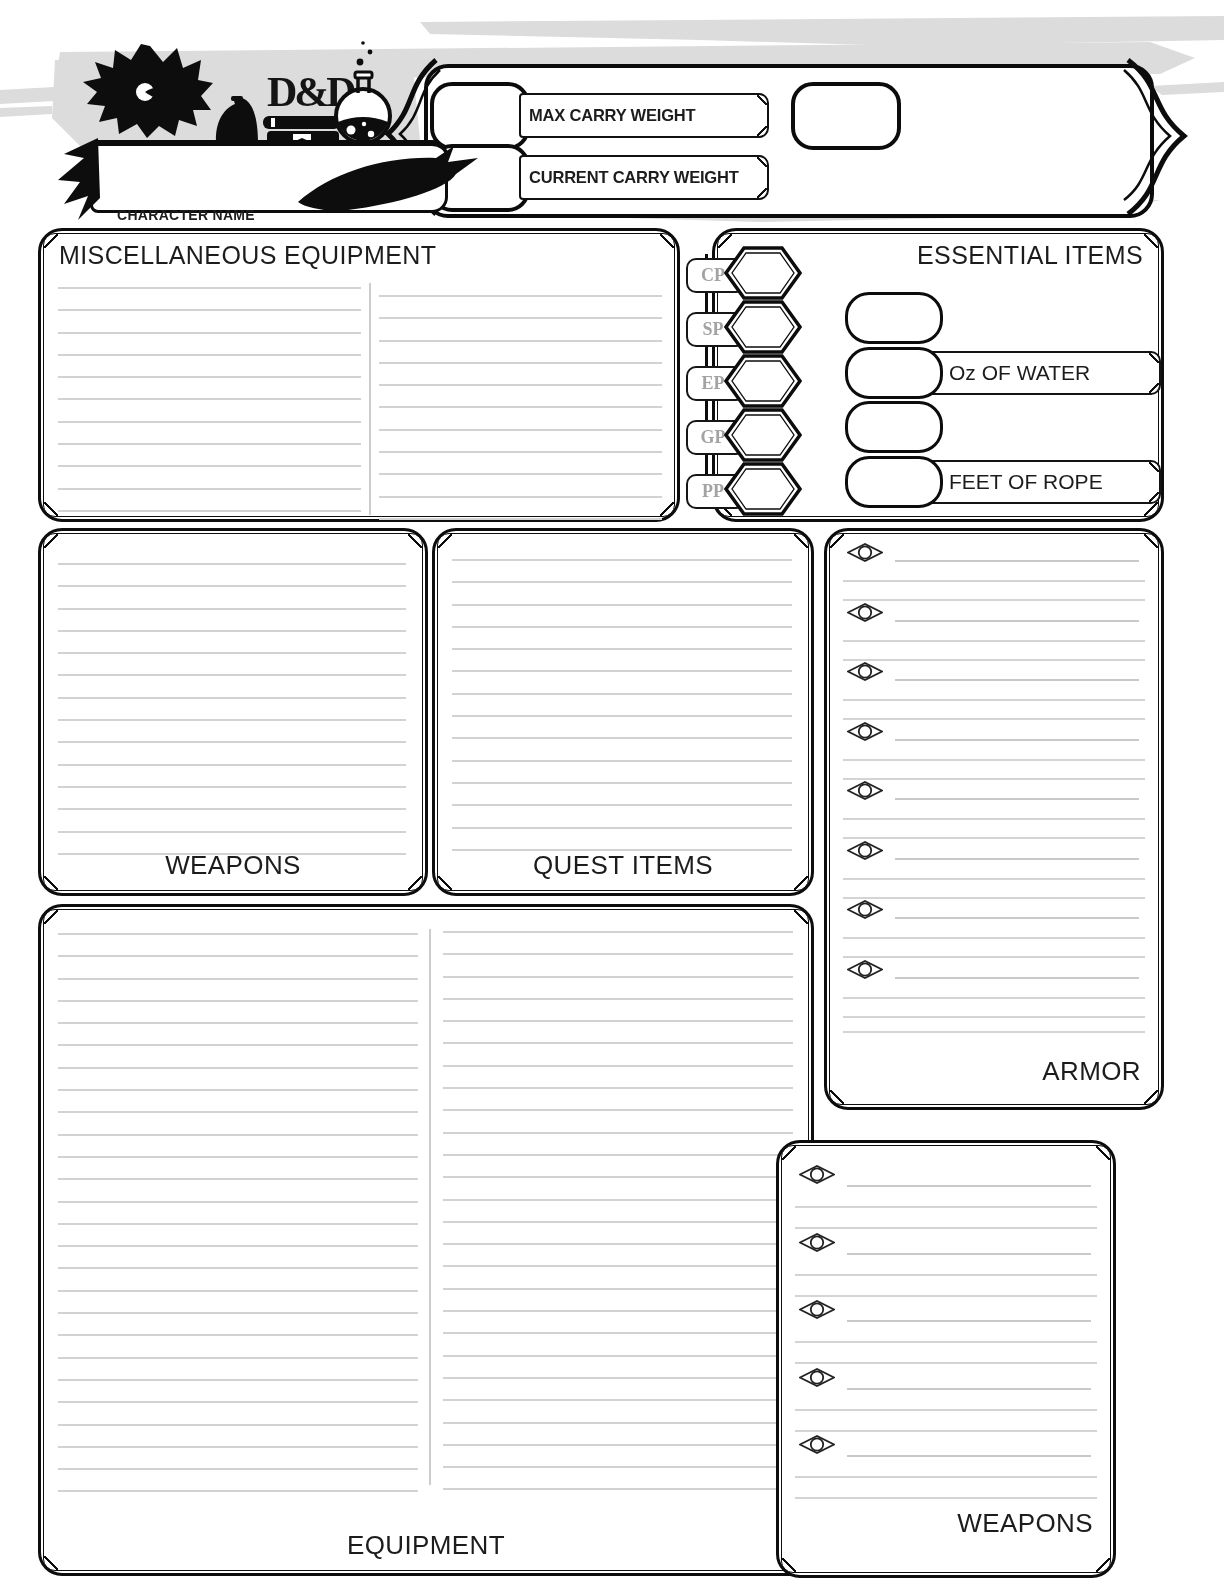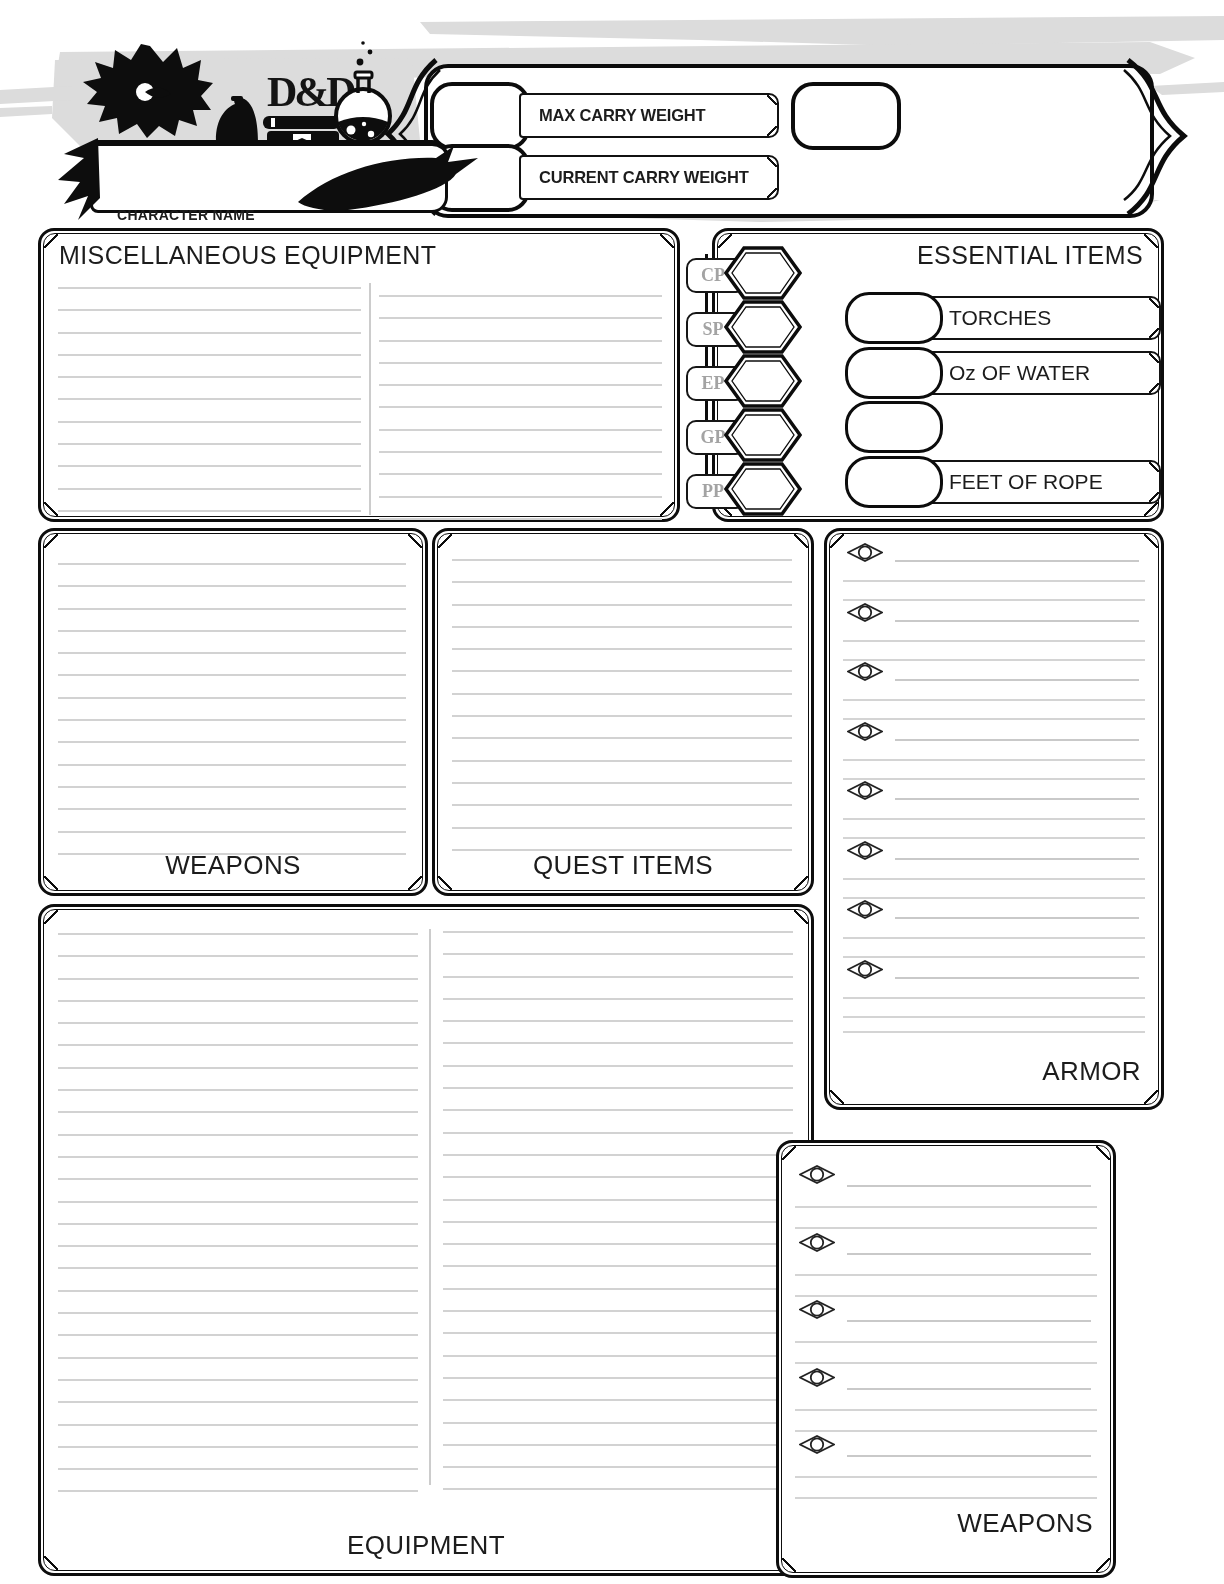--- a/index.html
+++ b/index.html
@@ -6,33 +6,33 @@
   .sheet{position:relative;width:1224px;height:1584px;margin:0 auto;background:#fff;overflow:hidden;
          font-family:"Liberation Sans",sans-serif;color:#1c1c1c;}
   svg{display:block;}
   .abs{position:absolute;}
 
   
   .scroll-body{position:absolute;left:424px;top:64px;width:722px;height:146px;background:#fff;
     border:4.5px solid #0b0b0b;border-radius:24px;z-index:2;}
   .field-input{position:absolute;background:#fff;border:4px solid #0c0c0c;border-radius:22px;z-index:3;}
   .field-label{position:absolute;background:#fff;border:2px solid #111;border-radius:4px 10px 10px 4px;
-    display:flex;align-items:center;padding-left:18px;z-index:3;font-weight:700;letter-spacing:-0.2px;
+    display:flex;align-items:center;padding-left:8px;z-index:3;font-weight:700;letter-spacing:-0.2px;
     background-image:
       linear-gradient(45deg,transparent 44%,#111 44%,#111 56%,transparent 56%),
       linear-gradient(135deg,transparent 44%,#111 44%,#111 56%,transparent 56%);
     background-repeat:no-repeat;background-position:right top,right bottom;background-size:10px 10px;}
   .fl-big{font-size:16.5px;}
   .fl-small{font-size:13px;}
   .char-banner{position:absolute;left:90px;top:140px;width:352px;height:64px;background:#fff;
     border:3.5px solid #0c0c0c;border-top-width:6px;border-radius:8px 16px 16px 8px;z-index:4;}
   .char-label{position:absolute;left:117px;top:207px;font-size:14px;font-weight:700;letter-spacing:.3px;z-index:5;}
 
   
-  .panel{position:absolute;background:#fff;border:3.5px solid #0d0d0d;border-radius:16px;}
+  .panel{position:absolute;background:#fff;border:3.5px solid #0d0d0d;border-radius:24px;}
   .panel-in{position:absolute;inset:2px;border:1.5px solid #0d0d0d;border-radius:12px;
     background-image:
       linear-gradient(135deg,transparent 44%,#0d0d0d 44%,#0d0d0d 56%,transparent 56%),
       linear-gradient(45deg,transparent 44%,#0d0d0d 44%,#0d0d0d 56%,transparent 56%),
       linear-gradient(135deg,transparent 44%,#0d0d0d 44%,#0d0d0d 56%,transparent 56%),
       linear-gradient(45deg,transparent 44%,#0d0d0d 44%,#0d0d0d 56%,transparent 56%);
     background-repeat:no-repeat;
     background-position:left top,right top,right bottom,left bottom;background-size:14px 14px;}
   .panel-title{font-size:25px;font-weight:400;letter-spacing:.4px;color:#1c1c1c;white-space:nowrap;}
   .title-tl{position:absolute;left:18px;top:10px;}
@@ -208,23 +208,20 @@
   </svg>
   <svg class="coin-hex" style="top:408px" viewBox="0 0 78 54">
     <polygon points="20,2 58,2 76,27 58,52 20,52 2,27" fill="#fff" stroke="#0c0c0c" stroke-width="3.5"></polygon>
     <polygon points="22,7 56,7 70,27 56,47 22,47 8,27" fill="none" stroke="#0c0c0c" stroke-width="1.3"></polygon>
   </svg>
   <svg class="coin-hex" style="top:462px" viewBox="0 0 78 54">
     <polygon points="20,2 58,2 76,27 58,52 20,52 2,27" fill="#fff" stroke="#0c0c0c" stroke-width="3.5"></polygon>
     <polygon points="22,7 56,7 70,27 56,47 22,47 8,27" fill="none" stroke="#0c0c0c" stroke-width="1.3"></polygon>
   </svg>
 
-  <div class="ess-label" style="top:296px">
-    <span>TORCHES</span>
-    </div>
   <div class="ess-oval" style="top:292px"></div>
   <div class="ess-label" style="top:351px">
     <span>Oz OF WATER</span>
     </div>
   <div class="ess-oval" style="top:347px"></div>
   <div class="ess-oval" style="top:401px"></div>
   <div class="ess-label" style="top:460px">
     <span>FEET OF ROPE</span>
     </div>
   <div class="ess-oval" style="top:456px"></div>

